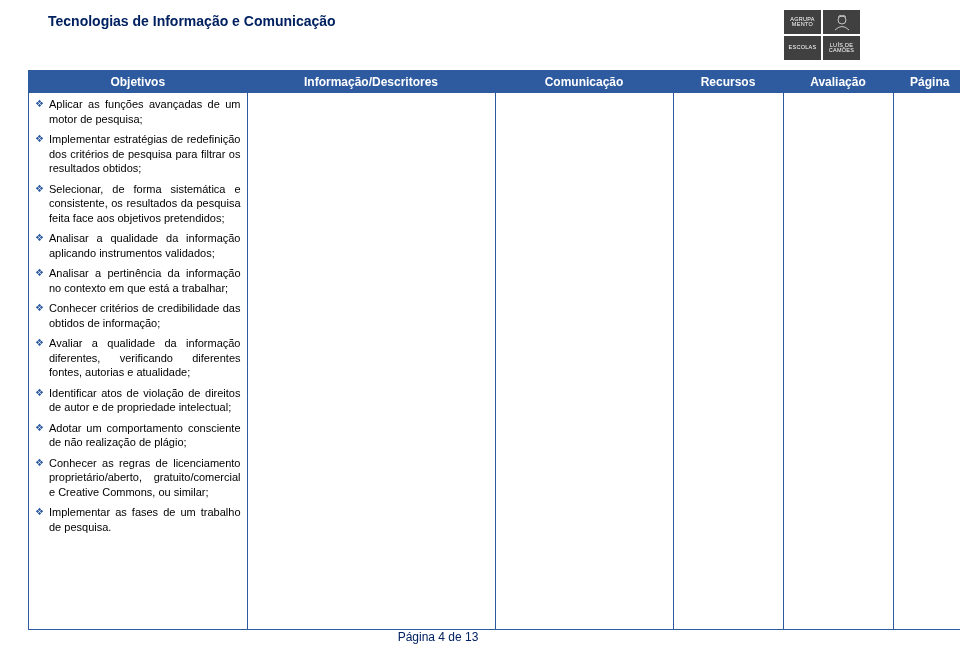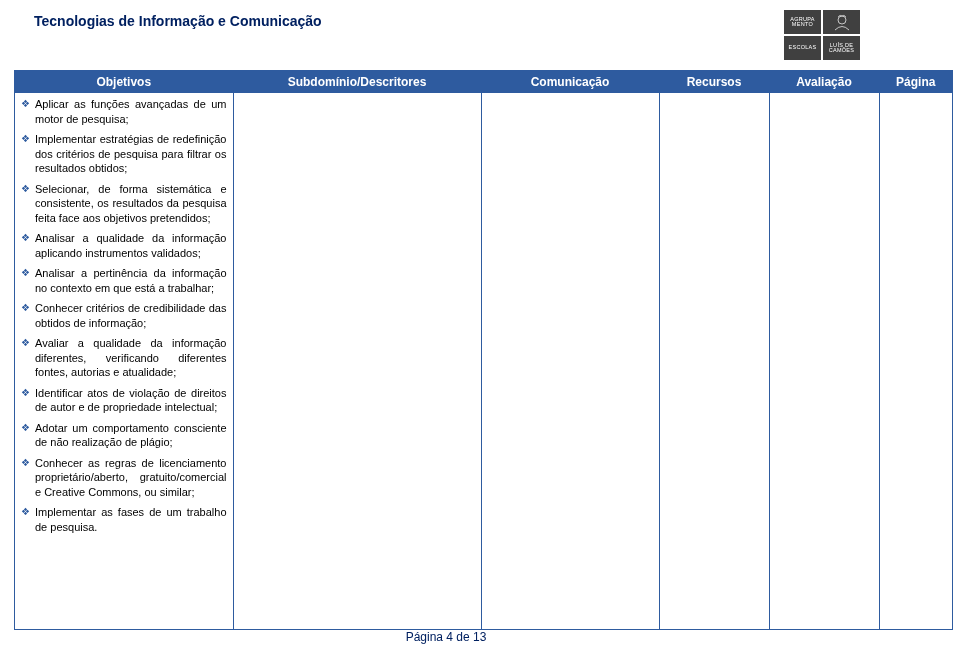--- a/index.html
+++ b/index.html
@@ -10,21 +10,21 @@
     background: #ffffff;
     font-family: Arial, Helvetica, sans-serif;
     color: #000;
     overflow: hidden;
   }
   .page {
     width: 868px;
     height: 650px;
     position: relative;
     box-sizing: border-box;
-    padding: 10px 10px 0 6px;
+    padding: 10px 10px 0 20px;
   }
   .header-bar {
     display: flex;
     justify-content: space-between;
     align-items: flex-start;
   }
   .doc-title {
     color: #002060;
     font-weight: bold;
     font-size: 14px;
@@ -97,21 +97,21 @@
     content: "❖";
     position: absolute;
     left: 0;
     top: 0;
     color: #2E5B9F;
     font-size: 10px;
   }
   .footer {
     position: absolute;
     bottom: 6px;
-    left: 12px;
+    left: 4px;
     width: 100%;
     text-align: center;
     font-size: 12px;
     color: #002060;
   }
 </style>
 </head>
 <body>
 
 <div class="page">
@@ -145,21 +145,21 @@
         <col style="width:218px">
         <col style="width:248px">
         <col style="width:178px">
         <col style="width:110px">
         <col style="width:110px">
         <col style="width:73px">
       </colgroup>
       <thead>
         <tr>
           <th>Objetivos</th>
-          <th>Subdomínio/Descritores</th>
+          <th>Informação/Descritores</th>
           <th>Comunicação</th>
           <th>Recursos</th>
           <th>Avaliação</th>
           <th>Página</th>
         </tr>
       </thead>
       <tbody>
         <tr>
           <td>
             <ul class="bullets" id="obj-list">

